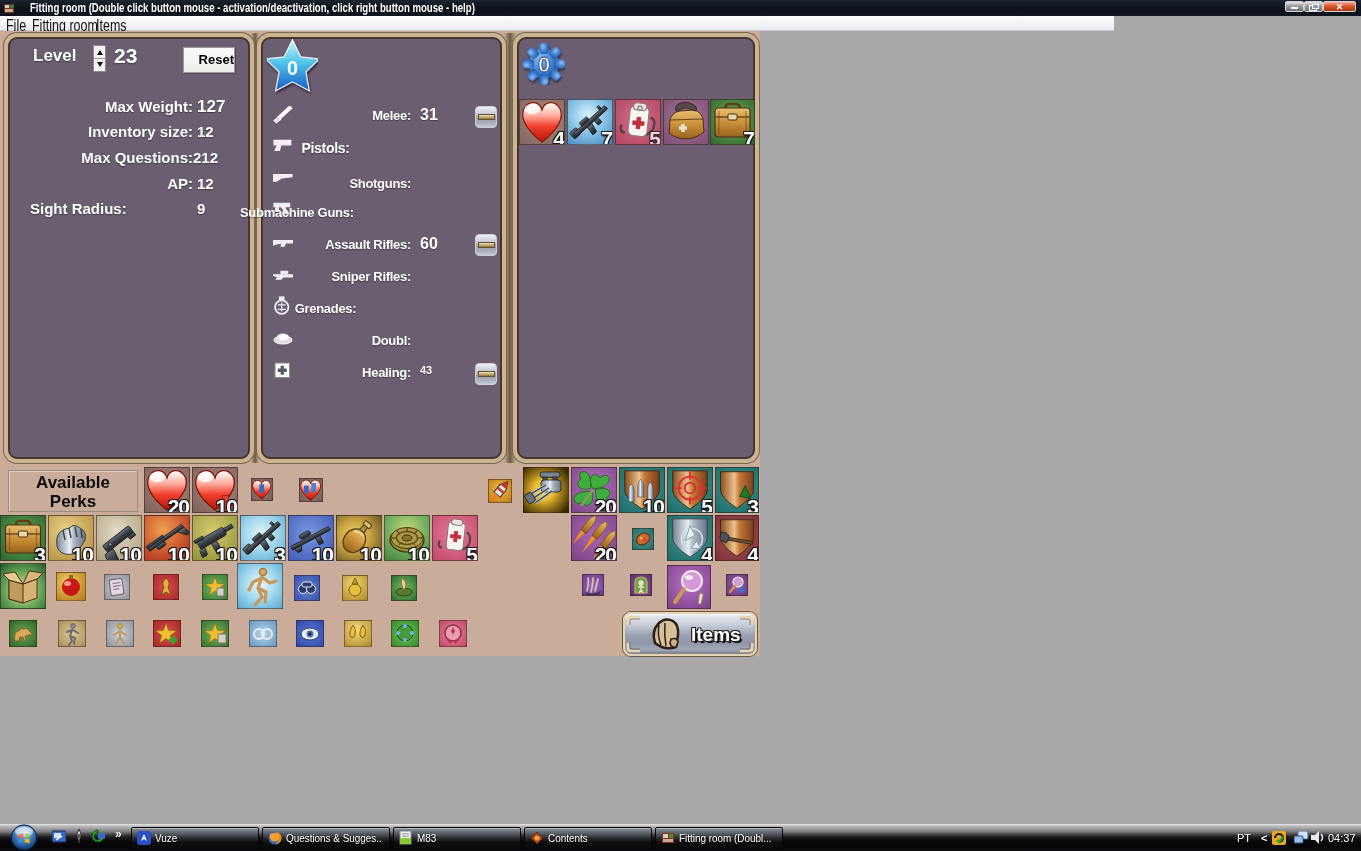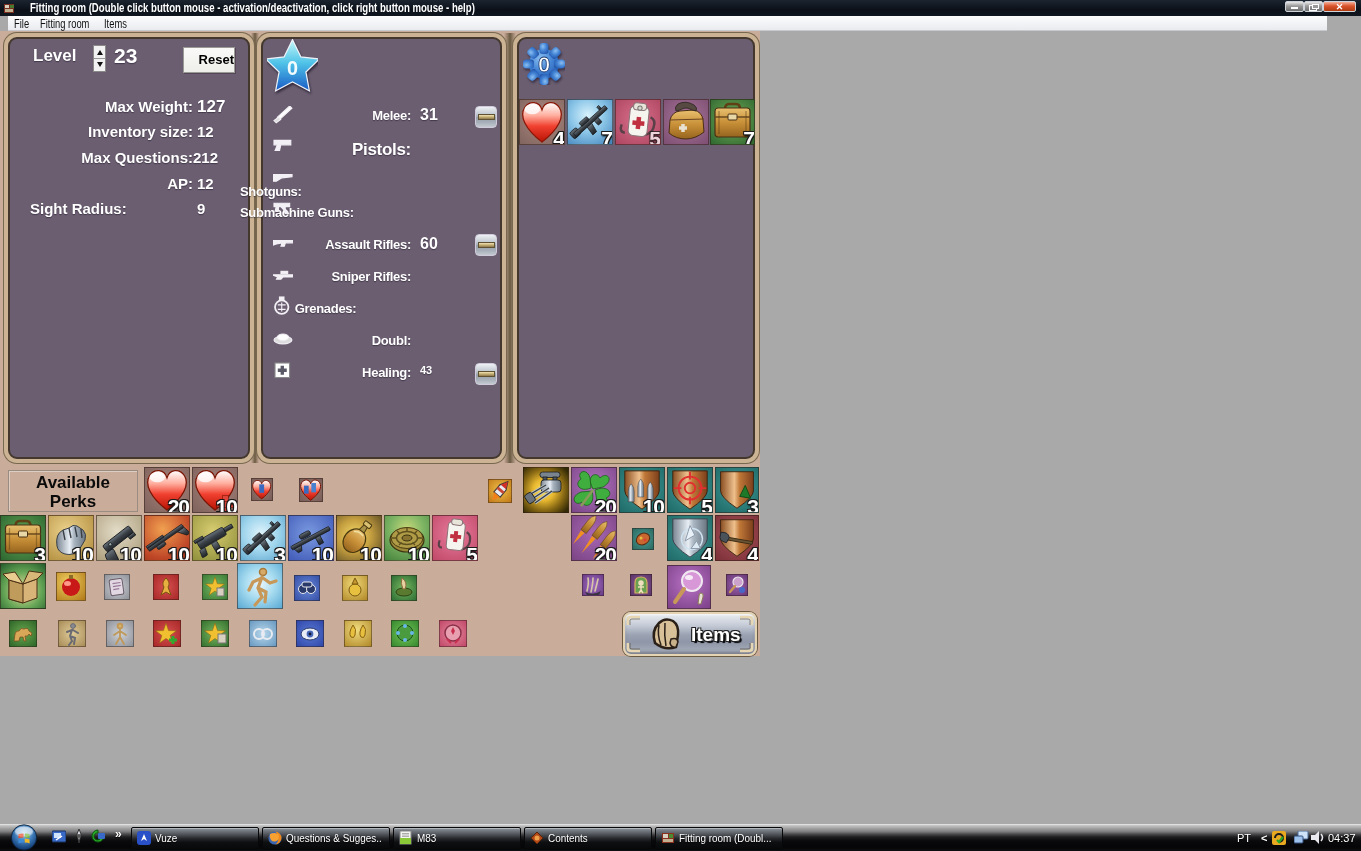--- a/index.html
+++ b/index.html
@@ -7,21 +7,21 @@
 .abs{position:absolute}
 
 #titlebar{position:absolute;left:0;top:0;width:1361px;height:16px;background:linear-gradient(#1b2430,#0c1119 60%,#10161f);color:#fff;font-size:12px;font-weight:bold;line-height:15px}
 #titletext{position:absolute;left:30px;top:1px;letter-spacing:0;transform:scaleX(.8);transform-origin:0 0;white-space:nowrap}
 #appico{position:absolute;left:4px;top:2px;width:12px;height:12px}
 .wbtn{position:absolute;top:1px;height:11px;border:1px solid #cfd4da;border-radius:2px;box-sizing:border-box}
 #btnmin{left:1285px;width:19px;background:linear-gradient(#e8e8e8,#9a9a9a 45%,#6f6f6f)}
 #btnmax{left:1304px;width:19px;background:linear-gradient(#e8e8e8,#9a9a9a 45%,#6f6f6f)}
 #btncls{left:1323px;width:33px;background:linear-gradient(#f5b09a,#d9542c 45%,#b03a10)}
 
-#menubar{position:absolute;left:8px;top:16px;width:1319px;height:15px;background:linear-gradient(#fdfdfe,#e9ebef);border-bottom:1px solid #c6c9cd;font-size:12px;color:#111;box-sizing:border-box}
+#menubar{position:absolute;left:0;top:16px;width:1114px;height:15px;background:linear-gradient(#fdfdfe,#e9ebef);border-bottom:1px solid #c6c9cd;font-size:16px;color:#111;box-sizing:border-box}
 #menubar span{position:absolute;top:1px;transform:scaleX(.78);transform-origin:0 0;white-space:nowrap}
 
 #game{position:absolute;left:0;top:31px;width:760px;height:625px;background:#c9ac99}
 .panel{position:absolute;background:#6a5e70;border:2px solid #44382e;border-radius:9px;box-shadow:0 0 0 4px #cbb394,0 0 0 5px #77684f;box-sizing:border-box}
 #p1{left:8px;top:37px;width:242px;height:422px}
 #p2{left:261px;top:37px;width:241px;height:422px}
 #p3{left:517px;top:37px;width:238px;height:422px}
 .gapstrip{position:absolute;top:33px;height:430px;background:linear-gradient(90deg,rgba(0,0,0,0),#6a5a42 50%,rgba(0,0,0,0))}
 
 .wt{position:absolute;color:#fff;font-weight:bold;text-shadow:0 1px 1px rgba(30,20,40,.5)}
@@ -96,22 +96,22 @@
         <stop offset="0" stop-color="#bdf5f8"></stop>
         <stop offset="0.45" stop-color="#4fc3e8"></stop>
         <stop offset="1" stop-color="#1a5fc8"></stop>
       </linearGradient>
     </defs>
  <path d="M27 2 L35.5 19.5 L54 21.5 L40.5 34.5 L44 53.5 L27 44.5 L10 53.5 L13.5 34.5 L0 21.5 L18.5 19.5 Z" fill="url(#stg)" stroke="#eef2f8" stroke-width="2.6" paint-order="stroke" style="filter:drop-shadow(1px 2px 1.2px rgba(20,10,30,.65))"></path>
  <text x="27" y="38" text-anchor="middle" font-size="21" font-weight="bold" fill="#f2fcff" font-family="Liberation Sans,sans-serif">0</text>
 </svg>
 <div class="wt" style="left:240px;top:108px;width:171px;text-align:right;font-size:13px;letter-spacing:-.3px">Melee:</div>
 <div class="wt" style="left:420px;top:106px;font-size:16px">31</div>
-<div class="wt" style="left:240px;top:140px;width:171px;text-align:right;font-size:17px;letter-spacing:-.3px">Pistols:</div>
-<div class="wt" style="left:240px;top:184px;width:171px;font-size:13px;letter-spacing:-.3px">Shotguns:</div>
+<div class="wt" style="left:240px;top:140px;width:171px;text-align:center;font-size:14px;letter-spacing:-.3px">Pistols:</div>
+<div class="wt" style="left:240px;top:176px;width:171px;text-align:right;font-size:13px;letter-spacing:-.3px">Shotguns:</div>
 <div class="wt" style="left:240px;top:205px;width:171px;text-align:left;font-size:13px;letter-spacing:-.3px">Submachine Guns:</div>
 <div class="wt" style="left:240px;top:237px;width:171px;text-align:right;font-size:13px;letter-spacing:-.3px">Assault Rifles:</div>
 <div class="wt" style="left:420px;top:235px;font-size:16px">60</div>
 <div class="wt" style="left:240px;top:269px;width:171px;text-align:right;font-size:13px;letter-spacing:-.3px">Sniper Rifles:</div>
 <div class="wt" style="left:240px;top:301px;width:171px;text-align:center;font-size:13px;letter-spacing:-.3px">Grenades:</div>
 <div class="wt" style="left:240px;top:333px;width:171px;text-align:right;font-size:13px;letter-spacing:-.3px">Doubl:</div>
 <div class="wt" style="left:240px;top:365px;width:171px;text-align:right;font-size:13px;letter-spacing:-.3px">Healing:</div>
 <div class="wt" style="left:420px;top:364px;font-size:11px">43</div>
 <svg class="abs" style="left:273px;top:106px" width="20" height="280" viewBox="0 0 20 280">
  <g fill="#f2eff5" stroke="#f2eff5">

